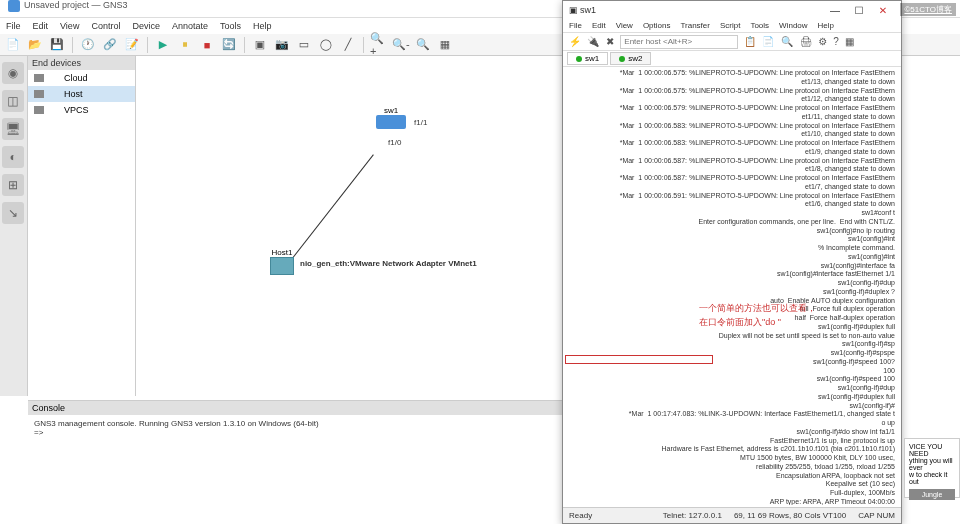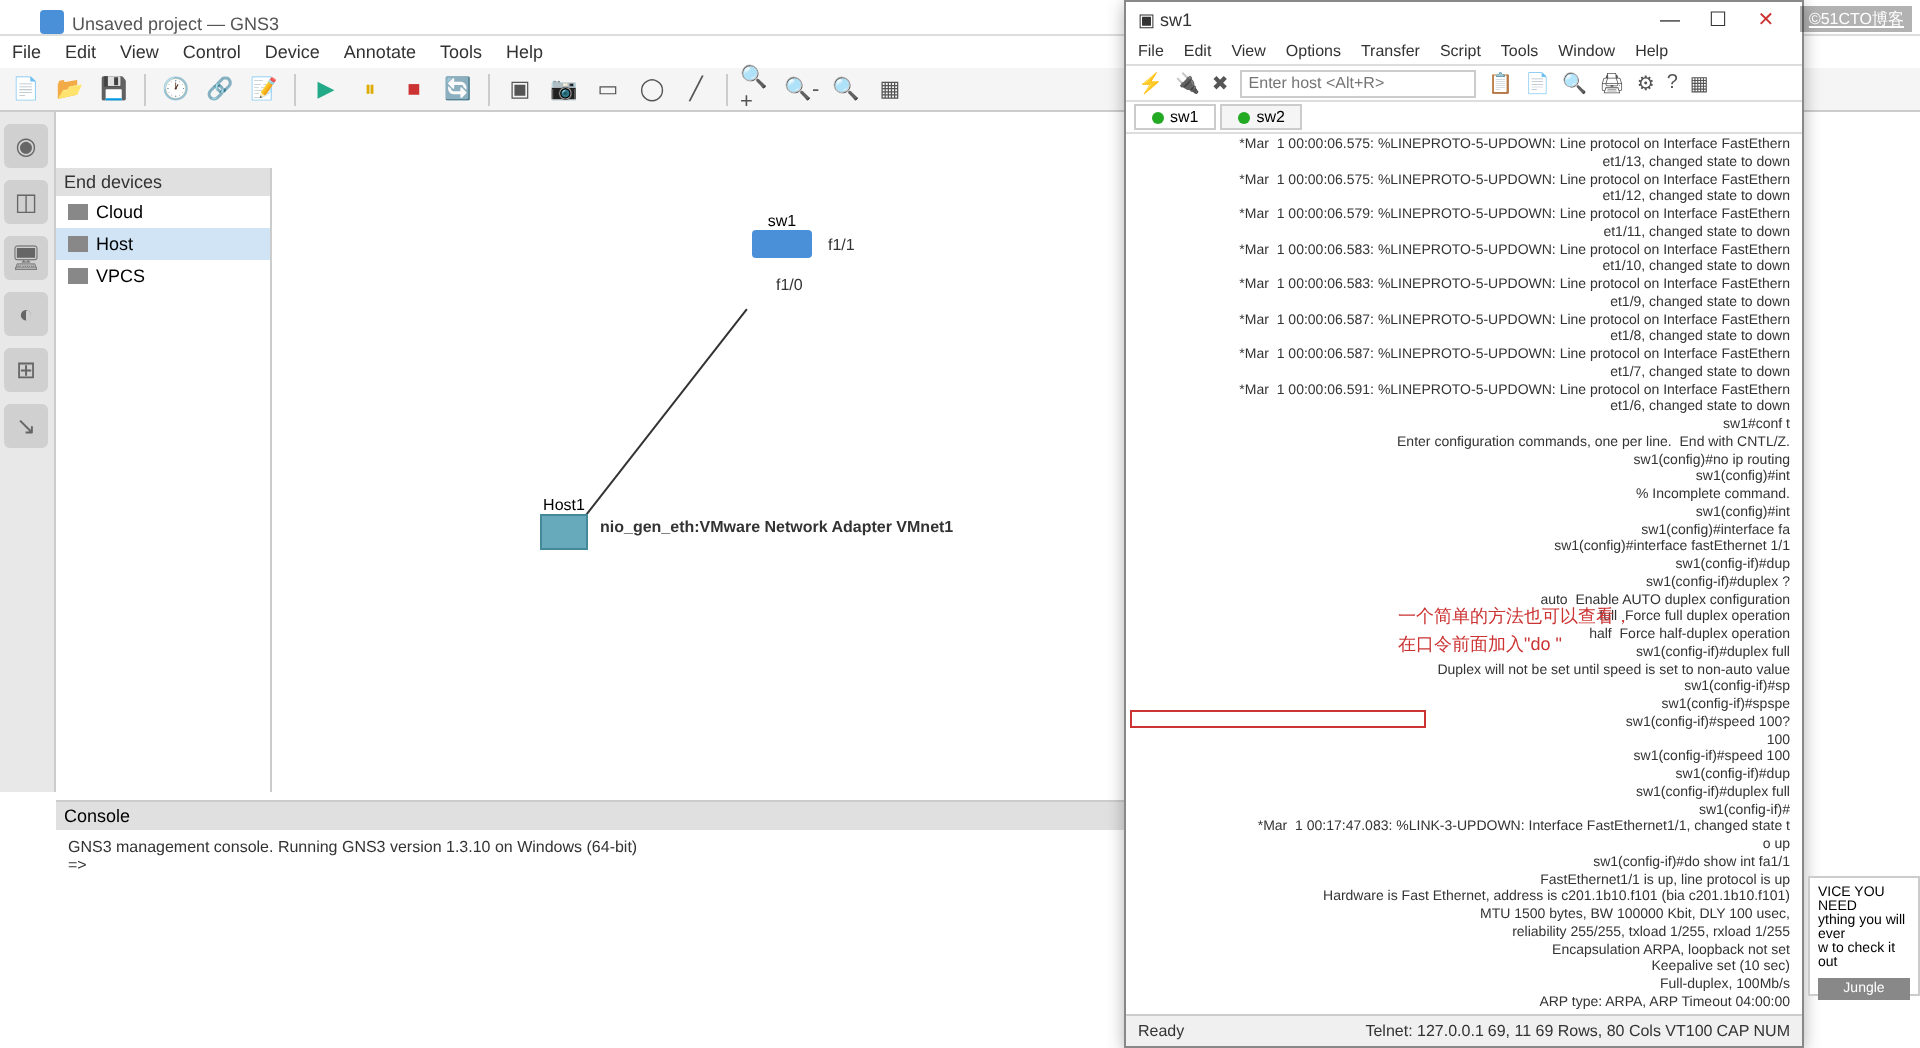--- a/index.html
+++ b/index.html
@@ -1,37 +1,37 @@
 <!DOCTYPE html>
 <html><head>
 <meta charset="utf-8">
 <style>
 * { margin: 0; padding: 0; box-sizing: border-box; font-family: Arial, sans-serif; }
 body { width: 960px; height: 524px; background: #f0f0f0; position: relative; overflow: hidden; font-size: 9px; }
 
 
 .gns3-window { position: absolute; left: 0; top: 0; width: 960px; height: 524px; background: #fff; }
-.gns3-titlebar { height: 18px; background: #fff; border-bottom: 1px solid #ddd; display: flex; align-items: flex-end; padding: 0 20px; font-size: 9px; color: #555; }
+.gns3-titlebar { height: 18px; background: #fff; border-bottom: 1px solid #ddd; display: flex; align-items: flex-start; padding: 0 8px; font-size: 9px; color: #555; }
 .gns3-titlebar .icon { width: 12px; height: 12px; background: #4a90d9; border-radius: 2px; margin-right: 4px; }
 .gns3-menubar { height: 16px; background: #fff; display: flex; align-items: center; padding: 0 6px; gap: 12px; font-size: 9px; color: #333; }
 .gns3-toolbar { height: 22px; background: #f5f5f5; border-bottom: 1px solid #ccc; display: flex; align-items: center; padding: 0 4px; gap: 4px; }
 .tb-btn { width: 18px; height: 18px; display: flex; align-items: center; justify-content: center; font-size: 11px; color: #555; }
 .tb-btn.green { color: #2a8; }
 .tb-btn.yellow { color: #da0; }
 .tb-btn.red { color: #c33; }
 .tb-btn.blue { color: #4a90d9; }
 .tb-sep { width: 1px; height: 16px; background: #ccc; margin: 0 2px; }
 
 .gns3-body { display: flex; height: 340px; }
 .left-dock { width: 28px; background: #e8e8e8; border-right: 1px solid #ccc; display: flex; flex-direction: column; gap: 6px; padding: 6px 2px; }
 .dock-btn { width: 22px; height: 22px; background: #d0d0d0; border-radius: 3px; display: flex; align-items: center; justify-content: center; font-size: 12px; color: #666; }
 
-.devices-panel { width: 108px; background: #fff; border-right: 1px solid #ccc; margin-top: 28px; }
+.devices-panel { width: 108px; background: #fff; border-right: 1px solid #ccc; }
 .devices-header { background: #e0e0e0; padding: 2px 4px; font-size: 9px; color: #333; }
-.device-item { padding: 3px 6px; font-size: 9px; display: flex; align-items: center; gap: 4px; }
+.device-item { padding: 3px 6px; font-size: 9px; display: flex; align-items: center; gap: 20px; }
 .device-item.selected { background: #d0e4f5; }
 .device-icon { width: 10px; height: 8px; background: #888; }
 
 .canvas { flex: 1; background: #fff; position: relative; }
 .node { position: absolute; font-size: 8px; text-align: center; }
 .switch-icon { width: 30px; height: 14px; background: #4a90d9; border-radius: 2px; margin: 0 auto; }
 .host-icon { width: 24px; height: 18px; background: #6ab; border: 1px solid #489; margin: 0 auto; }
 .link-line { position: absolute; background: #333; height: 1px; transform-origin: left center; }
 .label { position: absolute; font-size: 8px; color: #333; }
 
@@ -49,21 +49,21 @@
 .term-toolbar { height: 18px; display: flex; align-items: center; padding: 0 6px; gap: 6px; border-bottom: 1px solid #ddd; }
 .term-tb-btn { font-size: 10px; color: #555; }
 .term-input { flex: 0 0 90px; font-size: 8px; border: 1px solid #ccc; height: 14px; padding: 0 3px; color: #999; }
 .term-tabs { height: 16px; display: flex; align-items: center; gap: 2px; padding: 0 4px; border-bottom: 1px solid #ddd; }
 .term-tab { padding: 1px 8px; font-size: 8px; border: 1px solid #ccc; background: #f5f5f5; display: flex; align-items: center; gap: 3px; }
 .term-tab.active { background: #fff; }
 .dot-green { width: 6px; height: 6px; background: #2a2; border-radius: 50%; }
 .term-content { height: 438px; overflow: hidden; padding: 2px 6px; font-family: monospace; font-size: 7px; line-height: 1.25; color: #333; white-space: pre; position: relative; text-align: right; }
 .highlight-box { border: 1px solid #c33; position: absolute; }
 .annotation { position: absolute; font-size: 9px; color: #c33; }
-.term-status { position: absolute; bottom: 0; left: 0; right: 0; height: 16px; background: #f0f0f0; border-top: 1px solid #ccc; display: flex; align-items: center; padding: 0 6px; font-size: 8px; color: #333; gap: 2px; }
+.term-status { position: absolute; bottom: 0; left: 0; right: 0; height: 16px; background: #f0f0f0; border-top: 1px solid #ccc; display: flex; align-items: center; padding: 0 6px; font-size: 8px; color: #333; gap: 12px; }
 
 
 .right-ad { position: absolute; right: 0; top: 438px; width: 56px; height: 60px; background: #fff; border: 1px solid #ccc; font-size: 7px; padding: 4px; }
 .right-ad .btn { background: #888; color: #fff; padding: 2px 4px; margin-top: 4px; text-align: center; }
 
 .watermark { position: absolute; right: 4px; top: 3px; font-size: 8px; color: #fff; background: rgba(0,0,0,0.3); padding: 1px 4px; text-decoration: underline; }
 </style>
 </head>
 <body>
 

